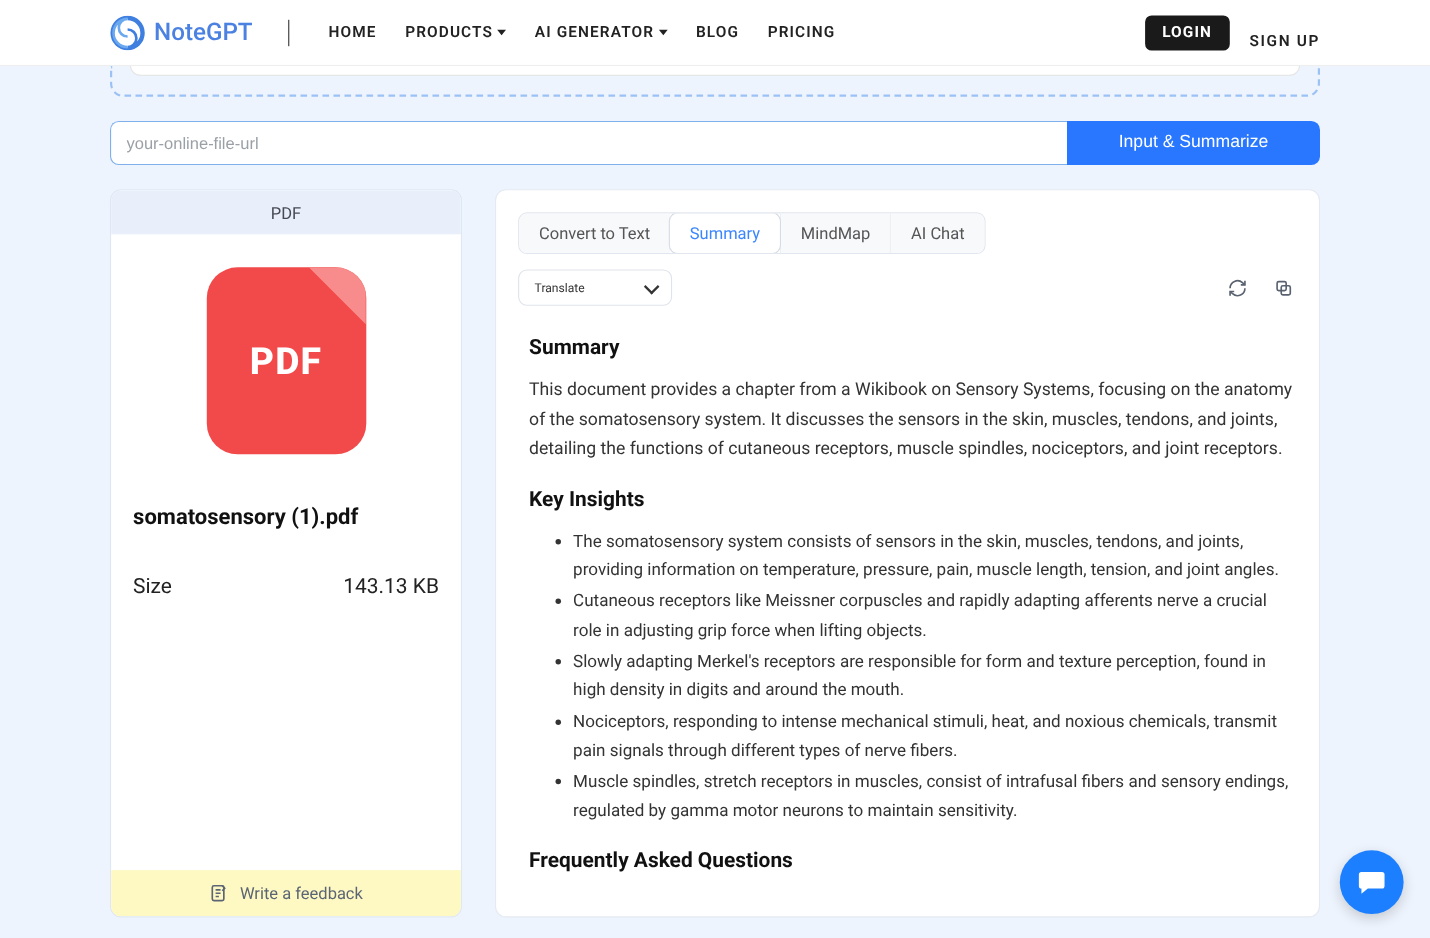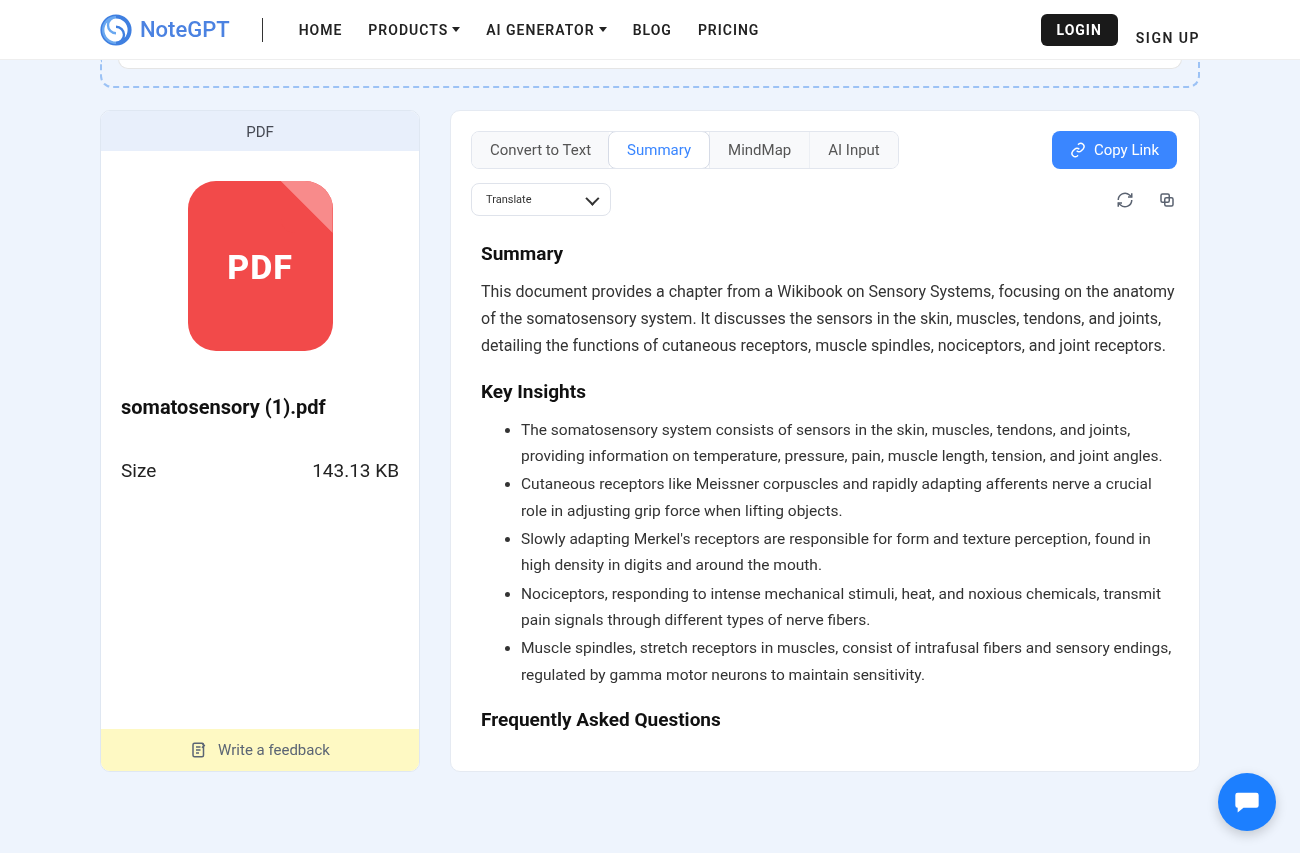--- a/index.html
+++ b/index.html
@@ -396,20 +396,24 @@
   </div>
   <div class="header-right">
     <div class="login-btn">LOGIN</div>
     <div class="signup-link">SIGN UP</div>
   </div>
 </div>
 
 <div class="page">
   <div class="drop-frag"></div>
 
+  <div class="url-row">
+    <input class="url-input" placeholder="your-online-file-url" style="">
+    <button class="url-btn">Input &amp; Summarize</button>
+  </div>
 
   <div class="cols">
 
     <div class="left-card">
       <div class="left-head">PDF</div>
       <div class="pdf-body">
         <div class="pdf-icon">
           <div class="body"></div>
           <div class="fold"></div>
           <div class="fold2"></div>
@@ -430,28 +434,21 @@
         <span>Write a feedback</span>
       </div>
     </div>
 
     <div class="right-panel">
       <div class="top-row">
         <div class="tab-group">
           <div class="tab gray">Convert to Text</div>
           <div class="tab active">Summary</div>
           <div class="tab gray">MindMap</div>
-          <div class="tab gray">AI Input</div>
-        </div>
-        <div class="copy-btn">
-          <svg width="16" height="16" viewBox="0 0 24 24" fill="none" stroke="#fff" stroke-width="2.2">
-            <path d="M10 13a5 5 0 0 0 7 0l3-3a5 5 0 0 0-7-7l-1 1"></path>
-              <path d="M14 11a5 5 0 0 0-7 0l-3 3a5 5 0 0 0 7 7l1-1"></path>
-          </svg>
-          <span>Copy Link</span>
+          <div class="tab gray">AI Chat</div>
         </div>
       </div>
 
       <div class="second-row">
         <div class="dd">
           <span>Translate</span>
           <span class="chev"></span>
         </div>
         <div class="row-icons">
           <div class="icon-btn">

